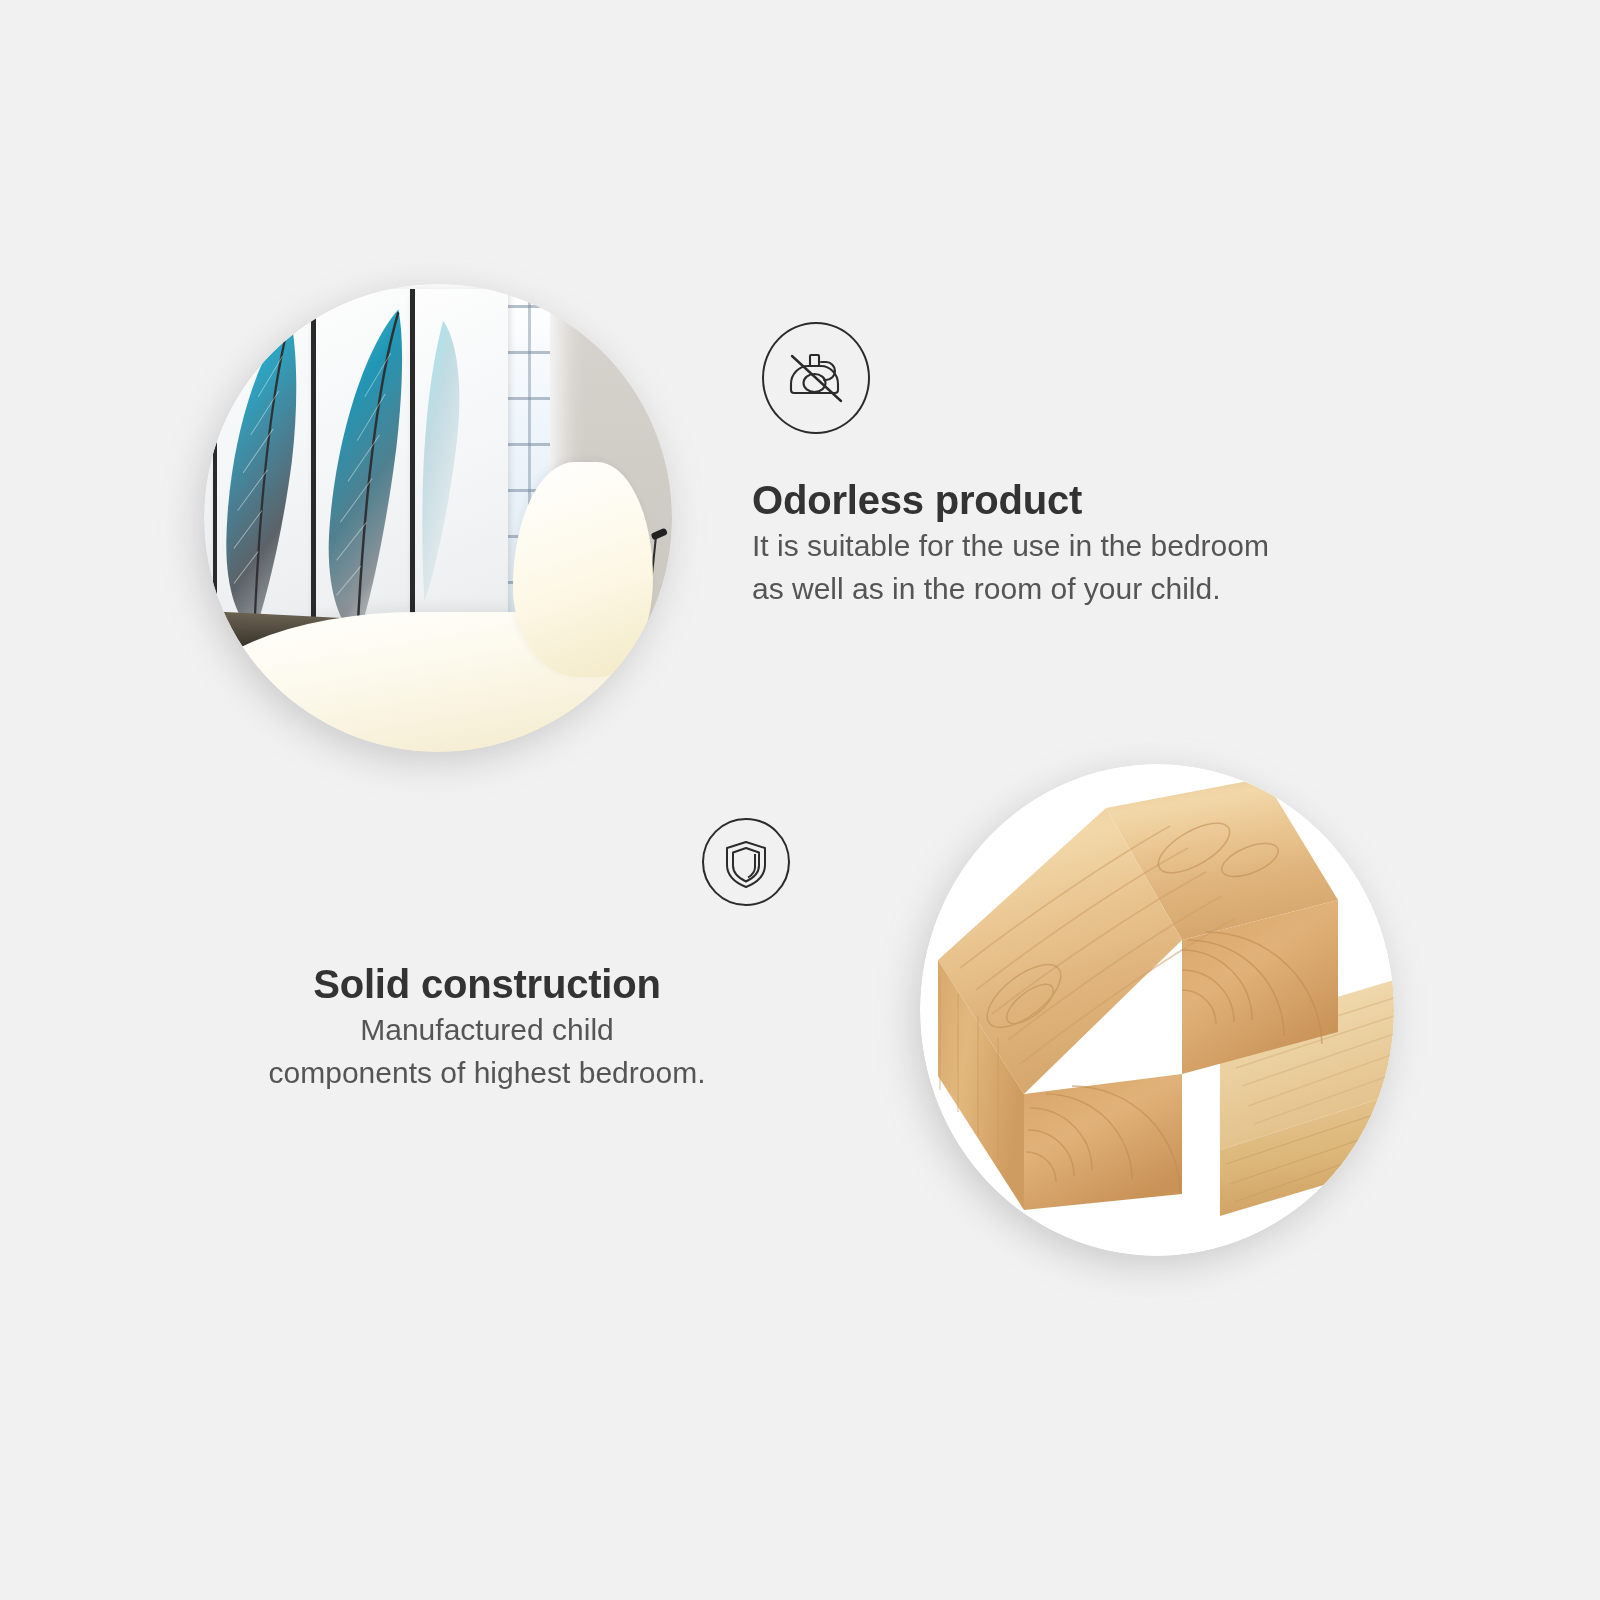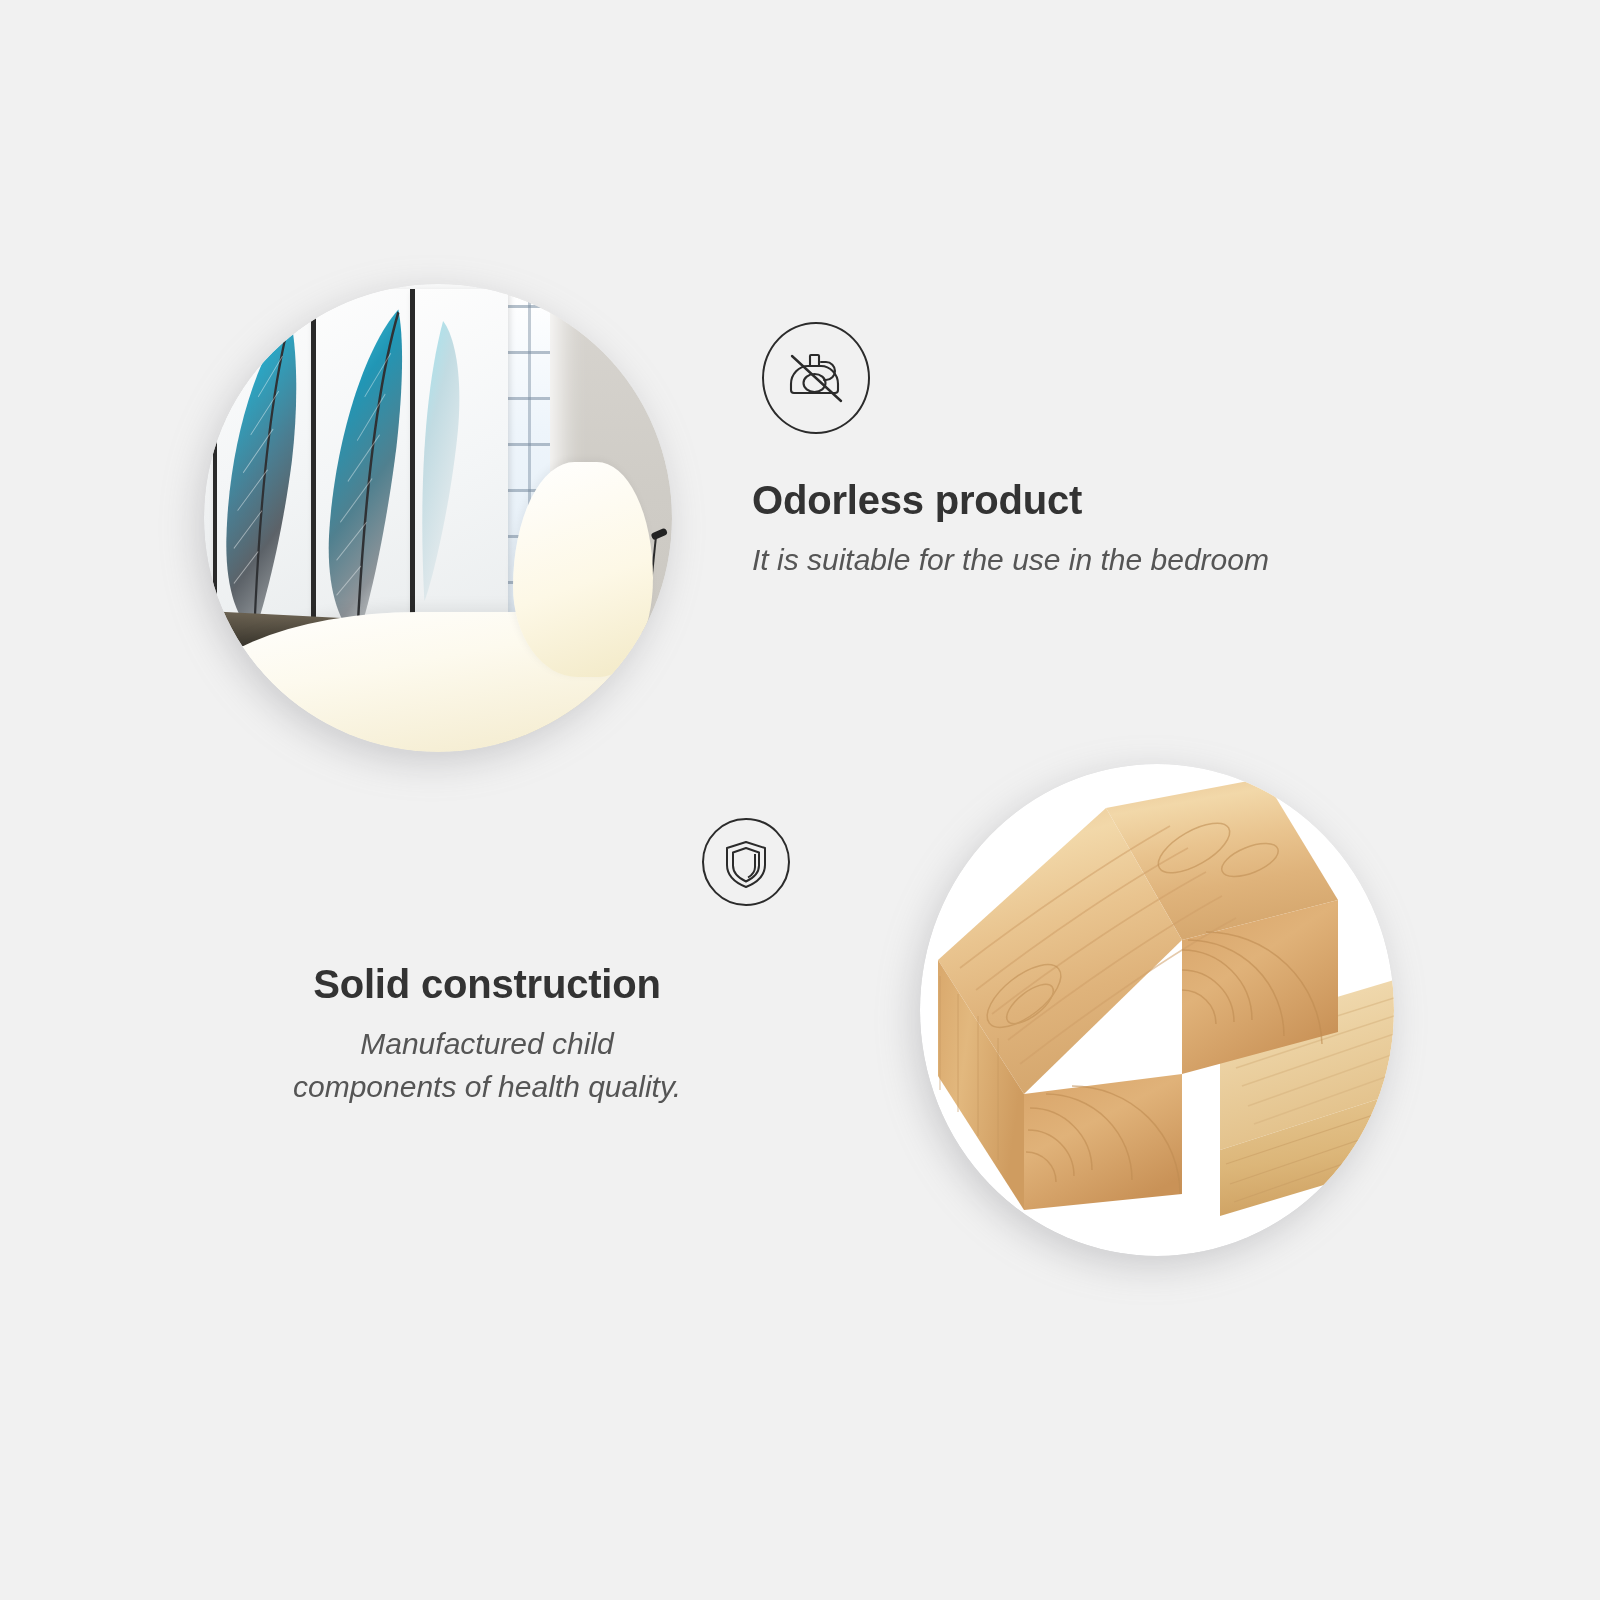--- a/index.html
+++ b/index.html
@@ -218,26 +218,25 @@
   }
 
   .feature-title {
     font-size: 40px;
     font-weight: bold;
     color: #333333;
     letter-spacing: -0.2px;
     line-height: 1.1;
   }
   .feature-body {
-    margin-top: 17px;
+    margin-top: 3px;
     font-size: 30px;
     font-weight: normal;
     color: #555555;
     line-height: 1.42;
-    font-style: italic;
   }
   .feature-body .line { display: block; white-space: nowrap; }
 </style>
 </head>
 <body>
 
 <div class="canvas">
 
   <div class="photo-disc" id="disc-bedroom">
     <div class="photo-disc-inner">
@@ -325,38 +324,39 @@
         <path d="M40 19 h5 a9 9 0 1 1 0 18 h-2"></path>
       </g>
       <line x1="11" y1="13" x2="60" y2="58" stroke="#2b2b2b" stroke-width="2.4" stroke-linecap="round"></line>
     </svg>
   </div>
 
   <div class="feature-text" id="text-odorless">
     <div class="feature-title">Odorless product</div>
     <div class="feature-body">
       <span class="line">It is suitable for the use in the bedroom</span>
+      <span class="line">as well as in the room of your child.</span>
     </div>
   </div>
 
   <div class="feature-icon" id="icon-shield">
     <svg width="58" height="58" viewBox="0 0 58 58">
       <g fill="none" stroke="#2b2b2b" stroke-width="2" stroke-linejoin="round">
         <path d="M29 9 L48 15 v17 c0 11 -9 18 -19 22 C19 50 10 43 10 32 V15 z"></path>
         <path d="M29 15 L42 19.5 v13 c0 8 -6.5 13 -13 16 -6.5 -3 -13 -8 -13 -16 v-13 z"></path>
         <path d="M38 21 v13 c0 5 -3.5 8.5 -7 10.5"></path>
       </g>
     </svg>
   </div>
 
   <div class="feature-text" id="text-solid">
     <div class="feature-title">Solid construction</div>
     <div class="feature-body">
       <span class="line">Manufactured child</span>
-      <span class="line">components of health quality.</span>
+      <span class="line">components of highest bedroom.</span>
     </div>
   </div>
 
   <div class="photo-disc" id="disc-wood">
     <div class="photo-disc-inner">
       <div class="wood-scene">
         <svg viewBox="0 0 474 492" width="474" height="492">
           <defs>
             <linearGradient id="topFace" x1="0" y1="0" x2="0.25" y2="1">
               <stop offset="0%" stop-color="#e8c291"></stop>

